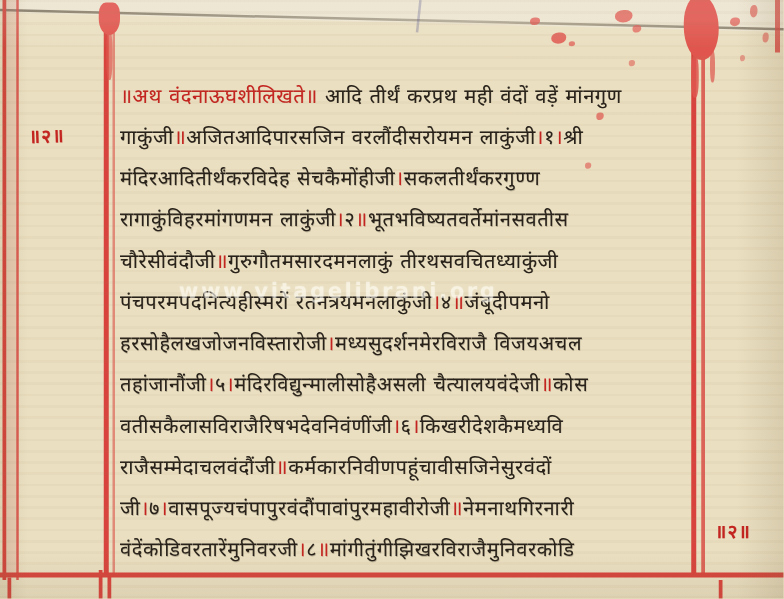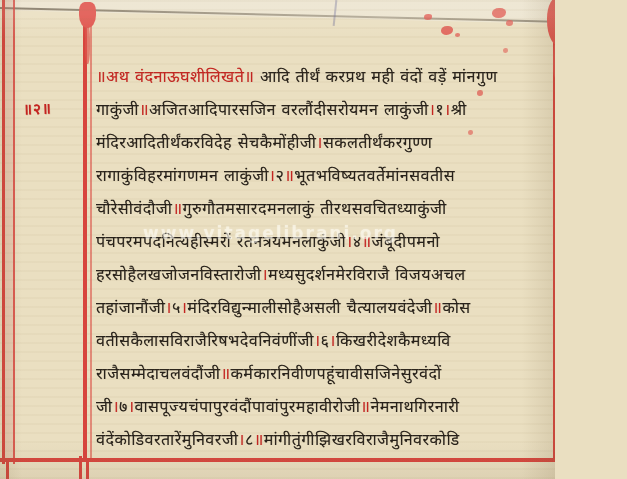--- a/index.html
+++ b/index.html
@@ -2,21 +2,21 @@
 <html style="--paper: #eadfc1; --paperlight: #ece4cf; --inkred: #c42420; --inkline: #d8443d; --inkblack: #27211a; --stain: #e0564e;"><head>
 <meta charset="utf-8">
 <style>
   :root{
     --paper:#eadfc1; --paperlight:#ece4cf; --inkred:#c42420;
     --inkline:#d8443d; --inkblack:#27211a; --stain:#e0564e;
   }
   html,body{margin:0;padding:0;}
   body{width:627px;height:479px;overflow:hidden;
        font-family:"DejaVu Sans",sans-serif;background:var(--paper);}
-  .page{position:relative;width:555px;height:479px;background:var(--paper);overflow:hidden;}
+  .page{position:relative;width:627px;height:479px;background:var(--paper);overflow:hidden;}
   
   .grain{position:absolute;inset:0;pointer-events:none;
     background:
       repeating-linear-gradient(180deg, rgba(150,128,84,0.055) 0 2px, rgba(0,0,0,0) 2px 9px),
       linear-gradient(90deg, rgba(110,90,55,0.10) 0 4px, rgba(0,0,0,0) 22px 94%, rgba(110,90,55,0.14) 100%),
       linear-gradient(180deg, rgba(255,255,255,0.10) 0 3%, rgba(0,0,0,0) 8% 92%, rgba(110,90,55,0.10) 100%);}
   .topstrip{position:absolute;left:-10px;top:-42px;width:660px;height:52px;
     background:var(--paperlight);transform:rotate(1.4deg);transform-origin:left bottom;}
   .foldline{position:absolute;left:-4px;top:7px;width:640px;height:2px;
     background:linear-gradient(90deg, rgba(70,58,40,0.65), rgba(70,58,40,0.35) 60%, rgba(70,58,40,0.6));

